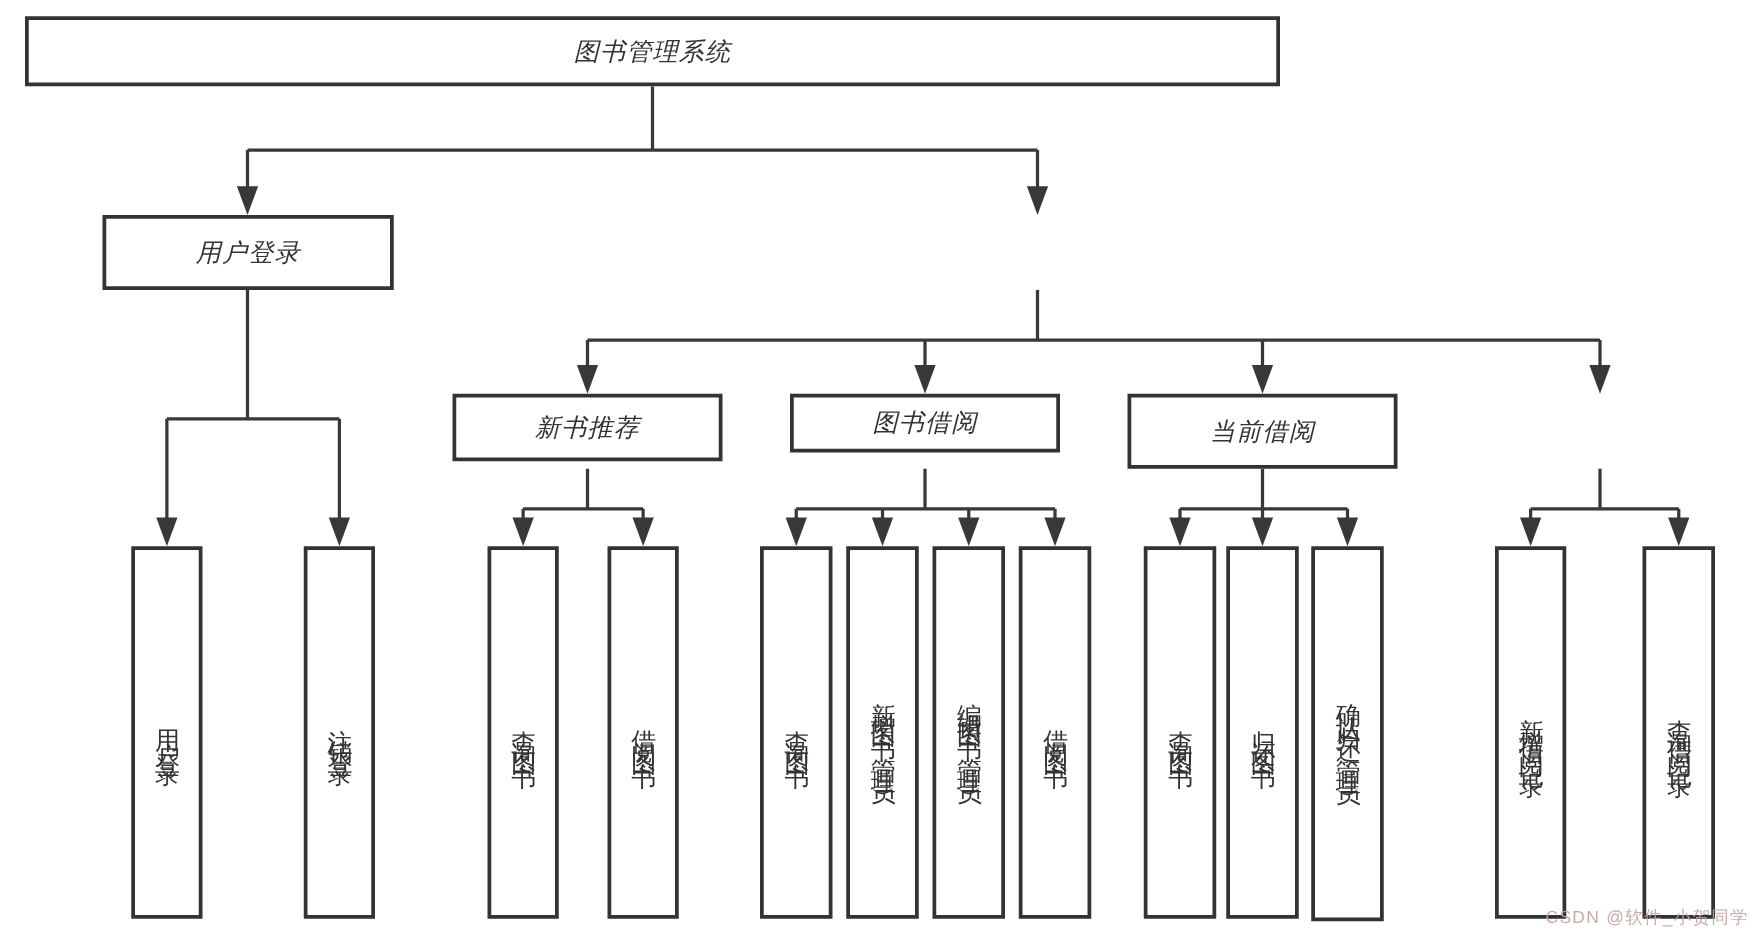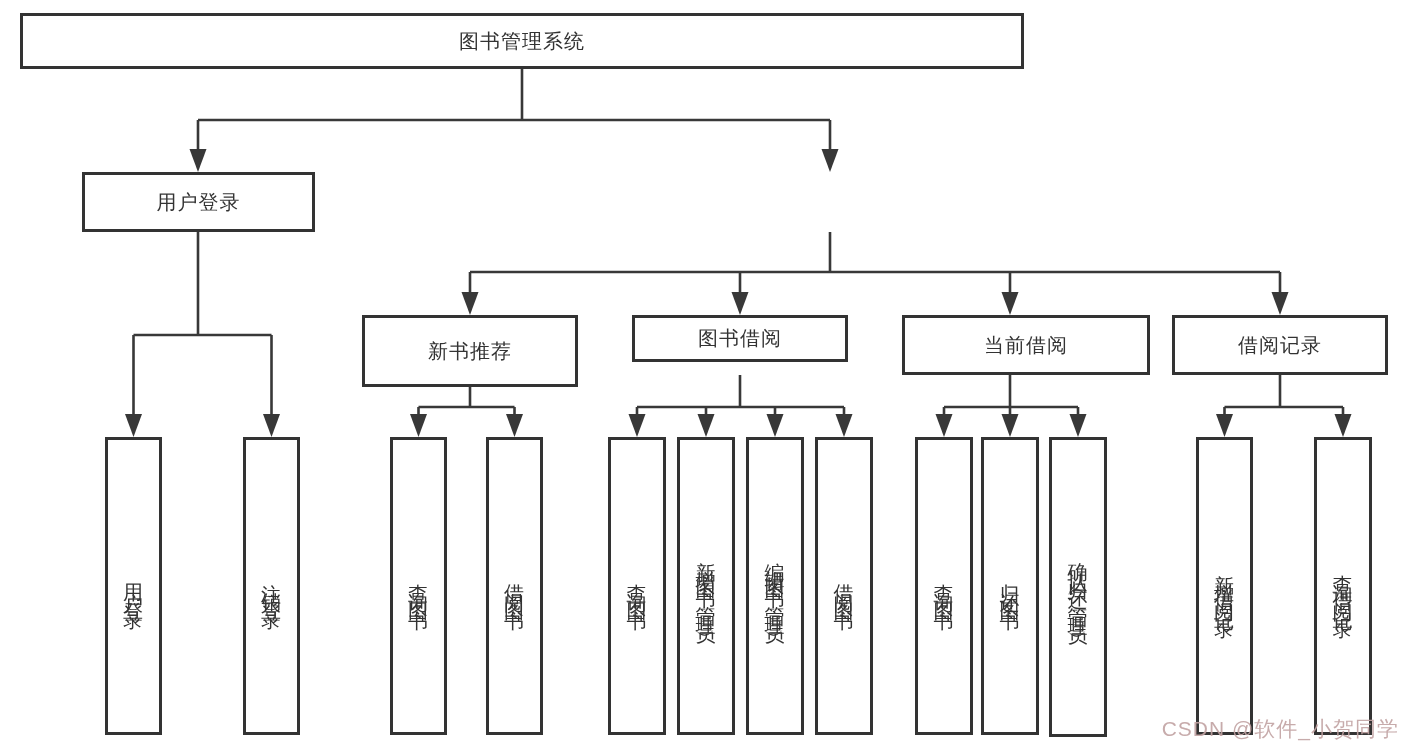--- a/index.html
+++ b/index.html
@@ -17,34 +17,34 @@
     box-sizing:border-box;
     border:3px solid #333333;
     background:#ffffff;
     z-index:2;
     display:flex;
     align-items:center;
     justify-content:center;
     font-size:20px;
     color:#333333;
   }
-  .node.h span{white-space:nowrap;letter-spacing:1px;}
+  .node.h span{white-space:nowrap;letter-spacing:1px;font-style:italic;}
   .node.v{
     writing-mode:vertical-lr;
     text-orientation:mixed;
   }
   .node.v span{
     letter-spacing:9px;
     line-height:1;
   }
   .watermark{
     position:absolute;
     right:6px;bottom:4px;
     z-index:5;
-    font-size:21px;
+    font-size:14px;
     color:rgba(193,162,162,0.9);
     letter-spacing:1px;
     white-space:nowrap;
   }
 </style>
 </head>
 <body>
 
 <div class="canvas">
 
@@ -89,31 +89,28 @@
   </svg>
 
   <div class="node h" style="left:20px;top:13px;width:1004px;height:56px">
     <span>图书管理系统</span>
   </div>
 
   <div class="node h" style="left:82px;top:172px;width:233px;height:60px">
     <span>用户登录</span>
   </div>
 
-  <div class="node h" style="left:362px;top:315px;width:216px;height:72px">
+  <div class="node h" style="left:362px;top:315px;width:216px;height:54px">
     <span>新书推荐</span>
   </div>
   <div class="node h" style="left:632px;top:315px;width:216px;height:47px">
     <span>图书借阅</span>
   </div>
-  <div class="node h" style="left:902px;top:315px;width:248px;height:60px">
+  <div class="node h" style="left:902px;top:315px;width:216px;height:60px">
     <span>当前借阅</span>
-  </div>
-  <div class="node h" style="left:1172px;top:315px;width:216px;height:60px">
-    <span>借阅记录</span>
   </div>
 
   <div class="node v" style="left:105px;top:437px;width:57px;height:298px">
     <span>用户登录</span>
   </div>
   <div class="node v" style="left:243px;top:437px;width:57px;height:298px">
     <span>注销登录</span>
   </div>
 
   <div class="node v" style="left:390px;top:437px;width:57px;height:298px">

